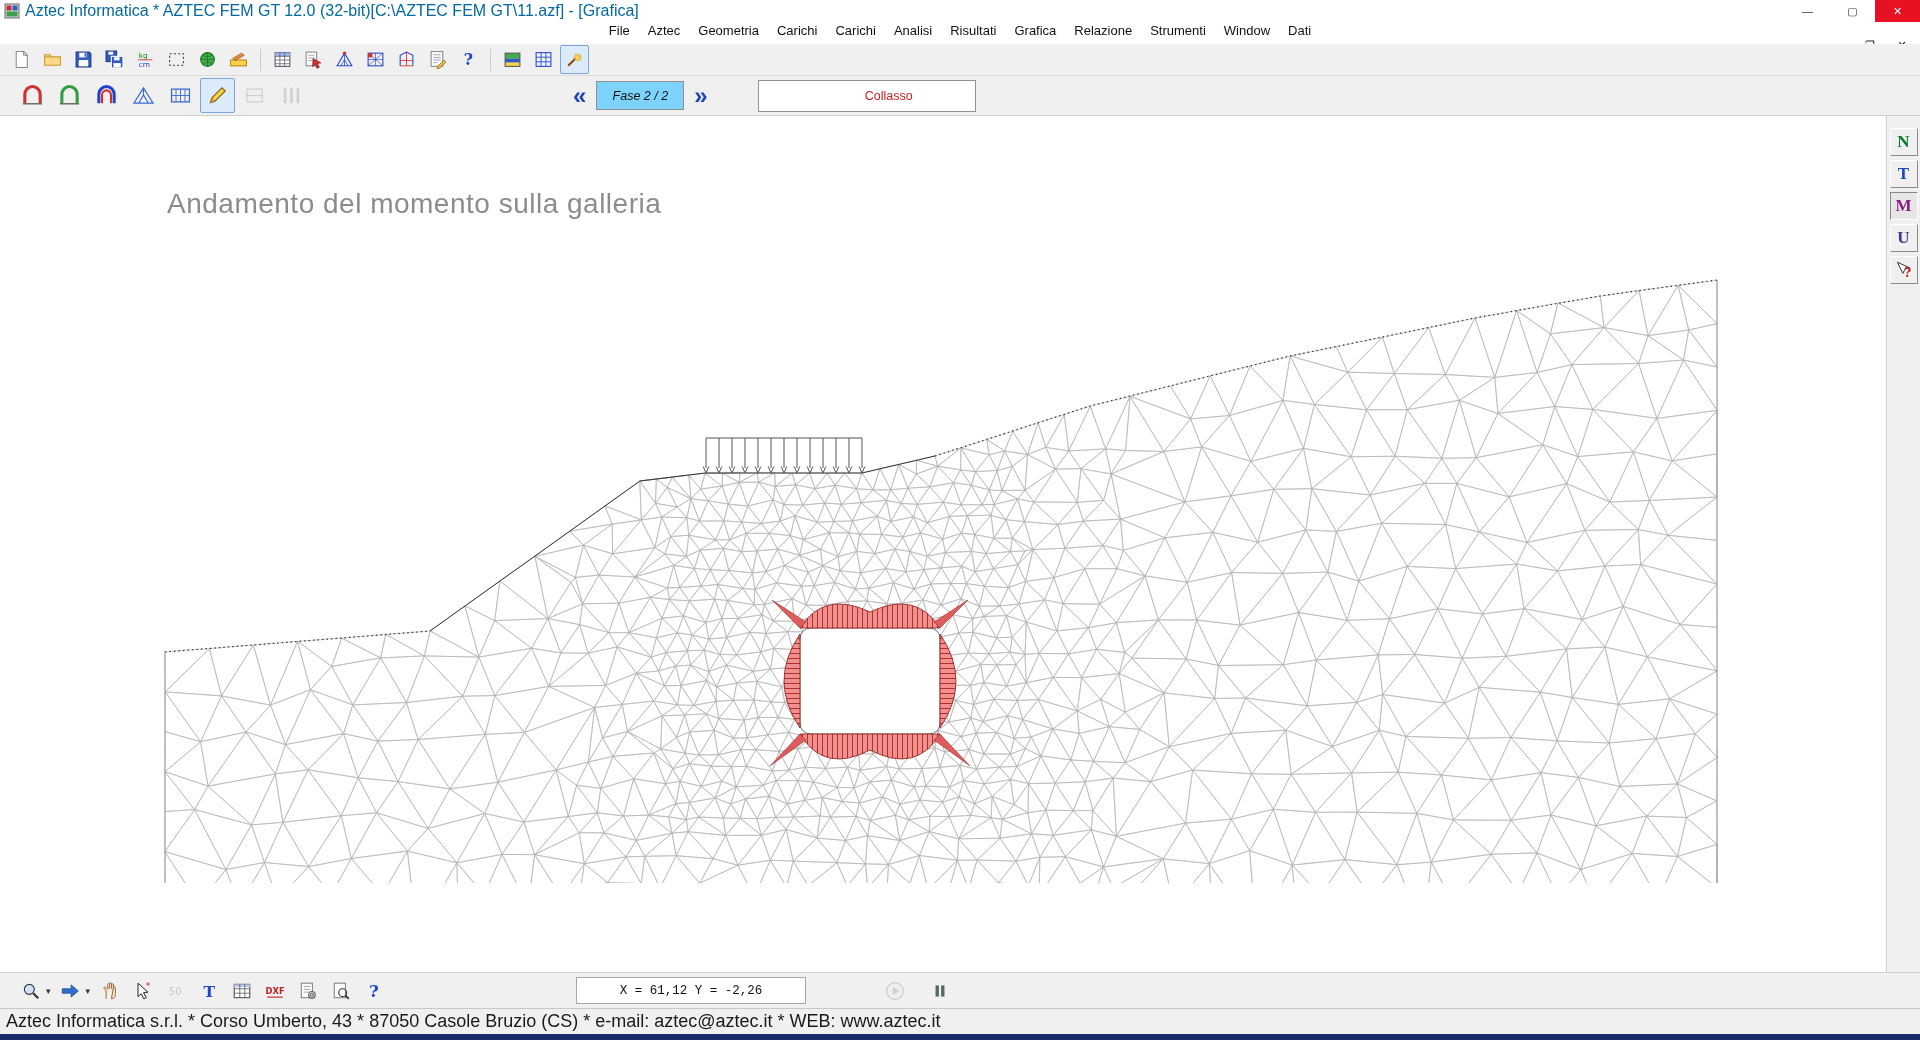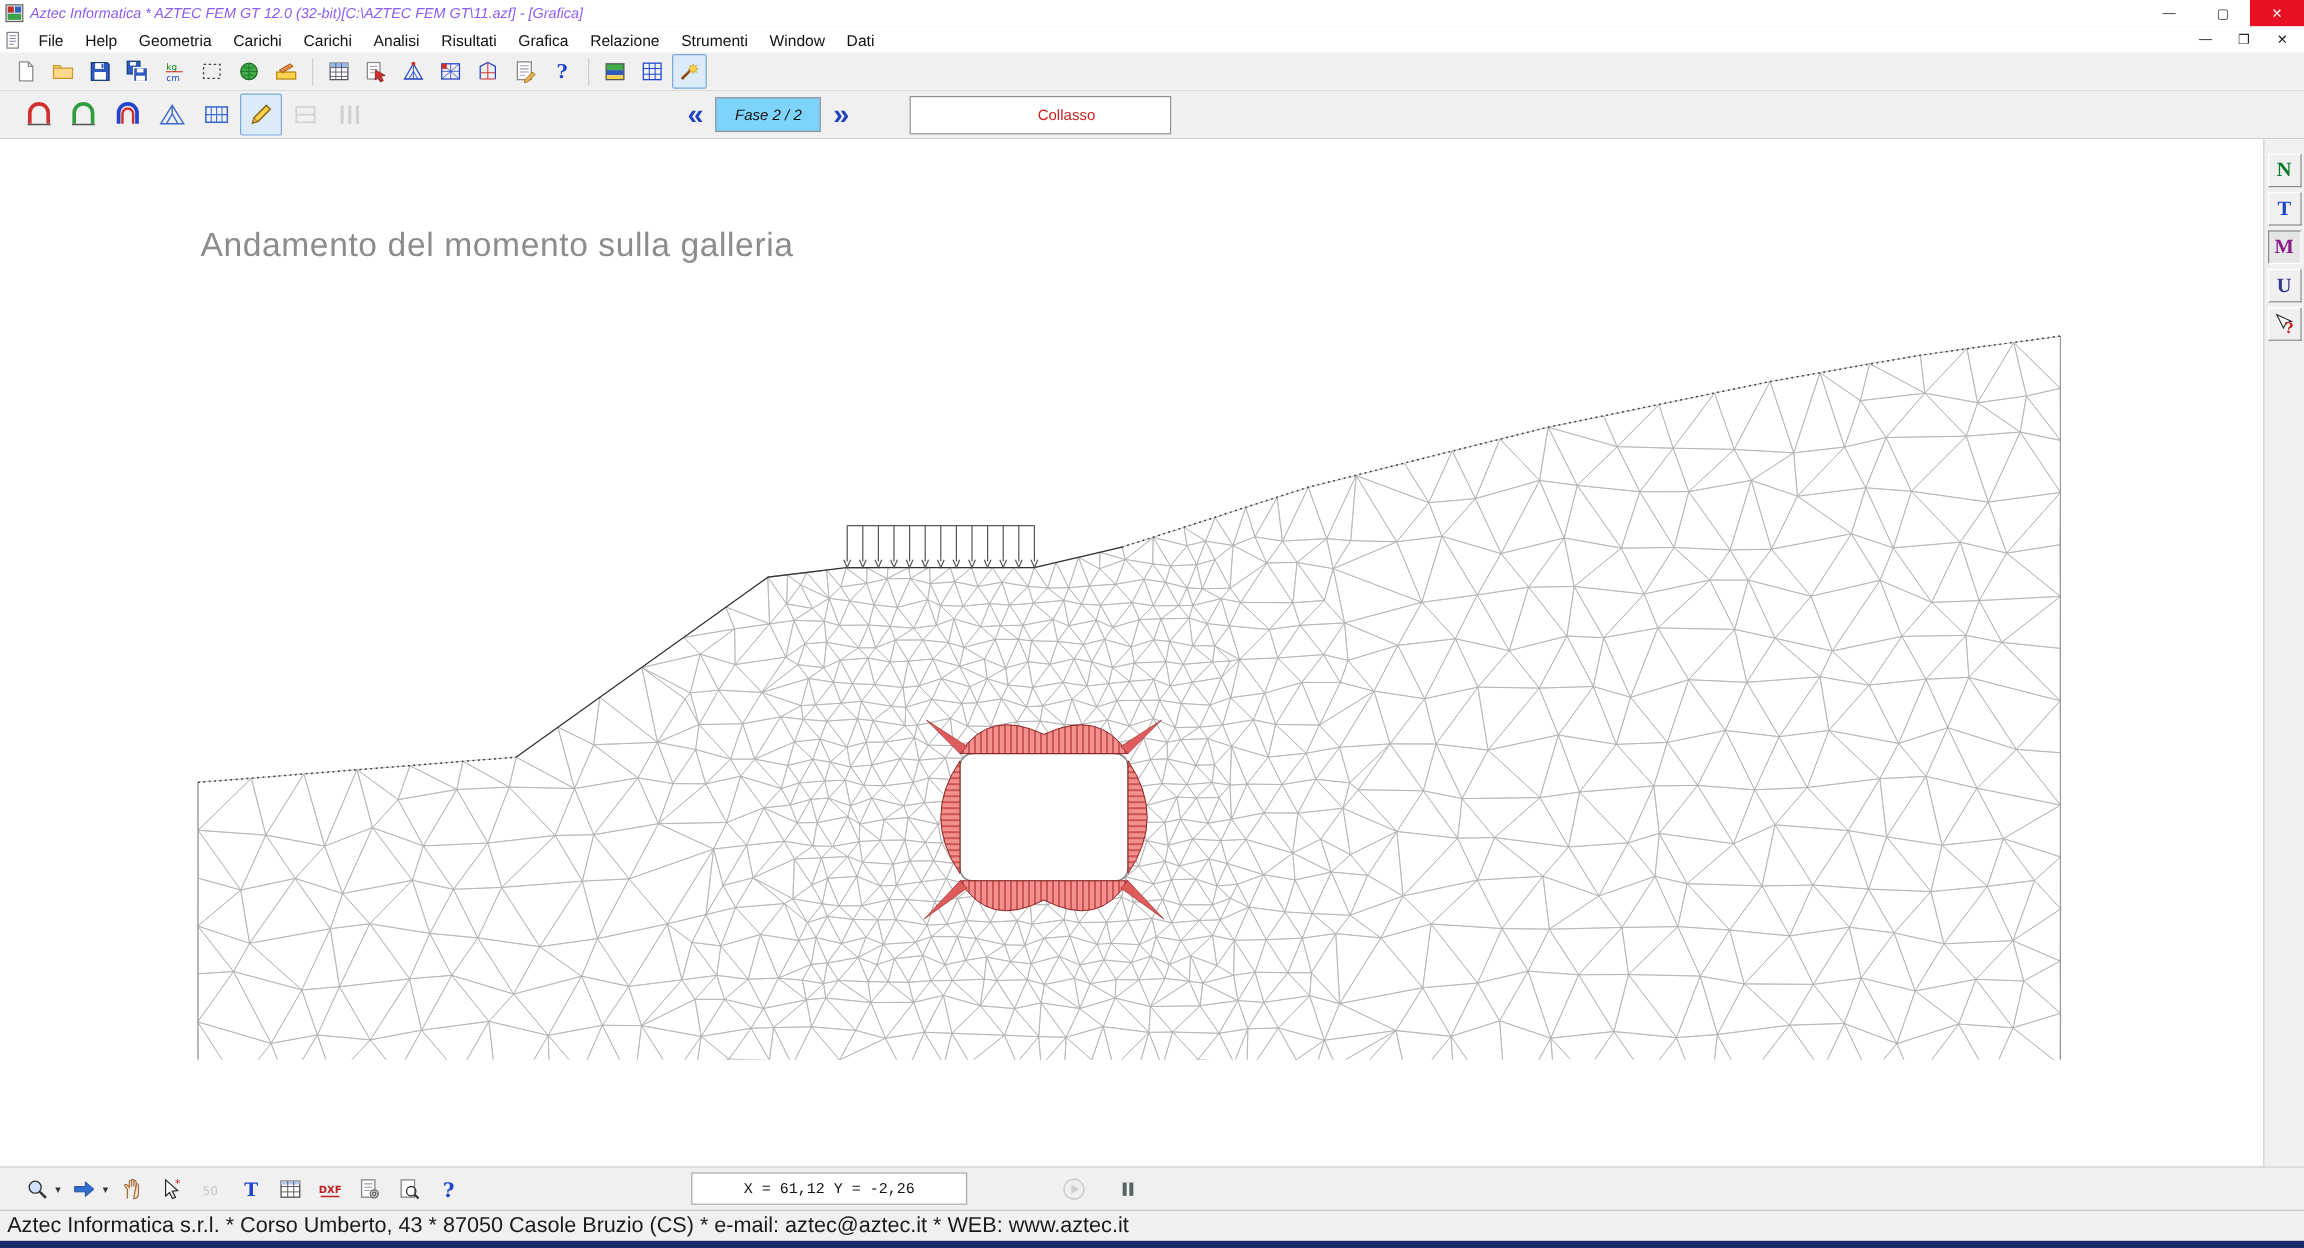--- a/index.html
+++ b/index.html
@@ -5,28 +5,28 @@
   html,body{margin:0;padding:0;}
   body{
     width:1920px;height:1040px;overflow:hidden;position:relative;
     font-family:"Liberation Sans",sans-serif;background:#fff;cursor:default;
     -webkit-user-select:none;user-select:none;
   }
   
   .titlebar{position:absolute;left:0;top:0;width:1920px;height:22px;background:#fff;
     border-bottom:1px solid #e6e6e6;display:flex;align-items:center;}
   .app-icon{width:16px;height:16px;margin:0 5px 0 4px;flex:0 0 auto;}
-  .title-text{font-size:12px;color:#8b5cf6;white-space:nowrap;font-style:italic;}
+  .title-text{font-size:16px;color:#0369a1;white-space:nowrap;}
   .win-controls{margin-left:auto;display:flex;height:22px;}
   .win-btn{width:45px;height:22px;display:flex;align-items:center;justify-content:center;
     font-size:11px;color:#333;}
   .win-btn.close{background:var(--close-bg,#e81123);color:#fff;}
   
   .menubar{position:absolute;left:0;top:22px;width:1920px;height:22px;background:#fff;
-    display:flex;align-items:center;font-size:13px;color:#111;border-bottom:1px solid #d9d9d9;}
+    display:flex;align-items:center;font-size:13px;color:#111;border-bottom:1px solid #d9d9d9;flex-direction:column;}
   .mdi-doc-icon{width:15px;height:15px;margin:0 4px 0 4px;}
   .menu-item{padding:1px 9px;white-space:nowrap;}
   .mdi-controls{margin-left:auto;margin-right:10px;display:flex;gap:16px;font-size:11px;color:#222;}
   .mdi-btn{width:16px;text-align:center;}
   
   .toolbar1{position:absolute;left:0;top:44px;width:1920px;height:32px;background:#f0f0f0;
     display:flex;align-items:center;padding-left:6px;box-sizing:border-box;border-bottom:1px solid #dadada;}
   .toolbar2{position:absolute;left:0;top:76px;width:1920px;height:40px;background:#f0f0f0;
     display:flex;align-items:center;padding-left:14px;box-sizing:border-box;border-bottom:1px solid #cfcfcf;}
   .tb-btn{width:27px;height:27px;margin:0 1px;display:flex;align-items:center;justify-content:center;
@@ -88,21 +88,21 @@
   </div>
 </div>
 
 <div class="menubar">
   <svg class="mdi-doc-icon" viewBox="0 0 16 16">
     <rect x="2" y="1" width="10" height="14" fill="#fff" stroke="#777"></rect>
     <path d="M4 4h6M4 6.5h6M4 9h6M4 11.5h4" stroke="#88a" stroke-width=".9"></path>
   </svg>
   <div id="menu-items" style="display:flex;align-items:center;">
       <div class="menu-item">File</div>
-      <div class="menu-item">Help</div>
+      <div class="menu-item">Aztec</div>
       <div class="menu-item">Geometria</div>
       <div class="menu-item">Carichi</div>
       <div class="menu-item">Carichi</div>
       <div class="menu-item">Analisi</div>
       <div class="menu-item">Risultati</div>
       <div class="menu-item">Grafica</div>
       <div class="menu-item">Relazione</div>
       <div class="menu-item">Strumenti</div>
       <div class="menu-item">Window</div>
       <div class="menu-item">Dati</div>

